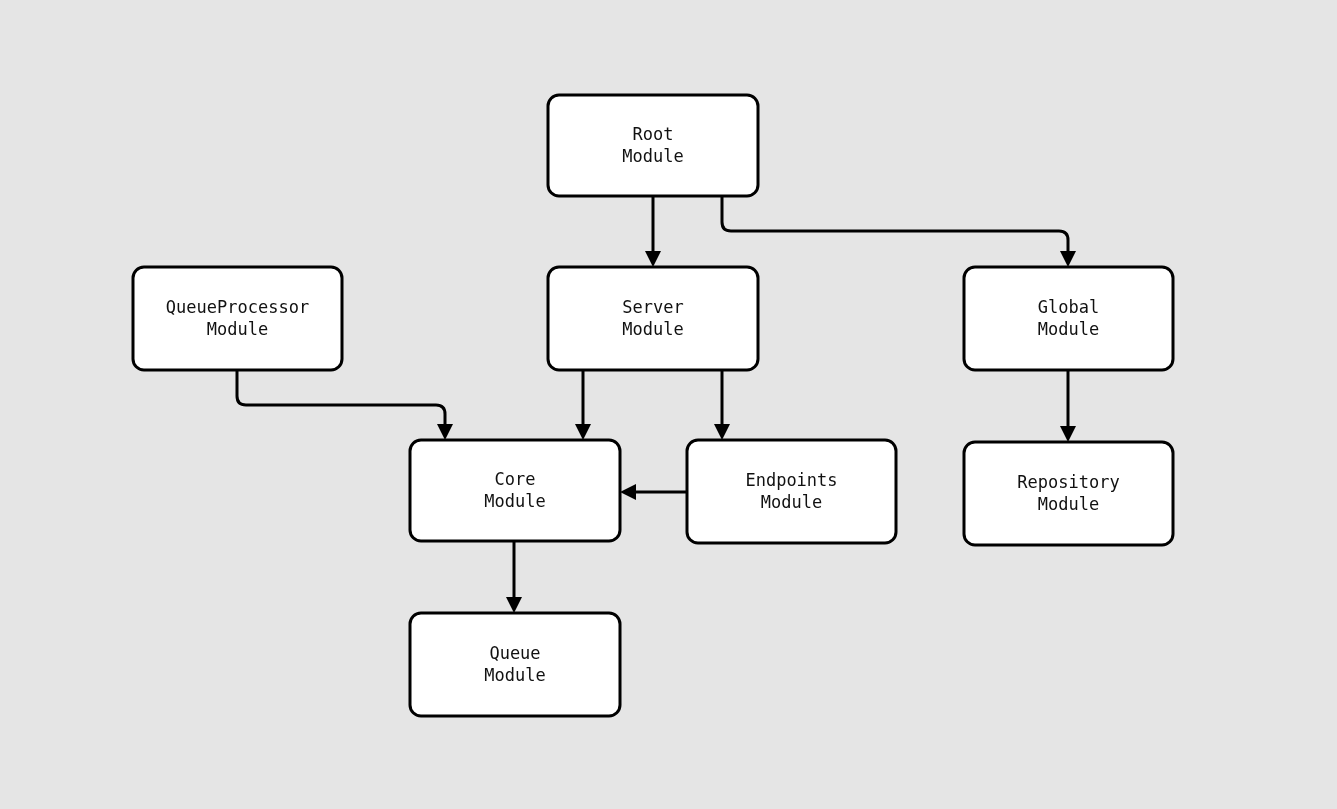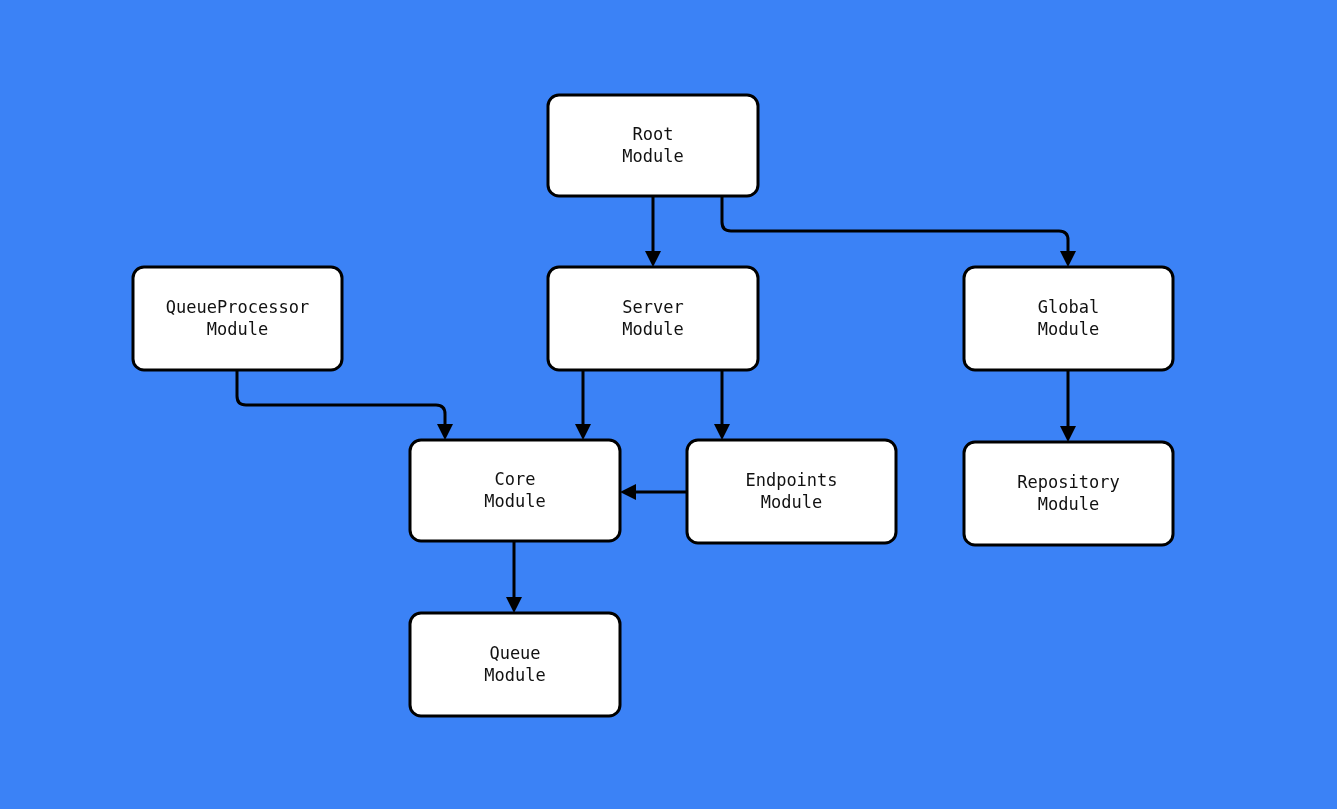--- a/index.html
+++ b/index.html
@@ -11,21 +11,21 @@
   body {
     width: 1337px;
     height: 809px;
     overflow: hidden;
     font-family: "DejaVu Sans Mono", "Liberation Mono", monospace;
   }
   #diagram-root {
     position: relative;
     width: 1337px;
     height: 809px;
-    background: #3b82f6;
+    background: #e5e5e5;
   }
   svg#diagram-svg {
     display: block;
     width: 1337px;
     height: 809px;
   }
   .node-box {
     fill: #ffffff;
     stroke: #000000;
     stroke-width: 3;

